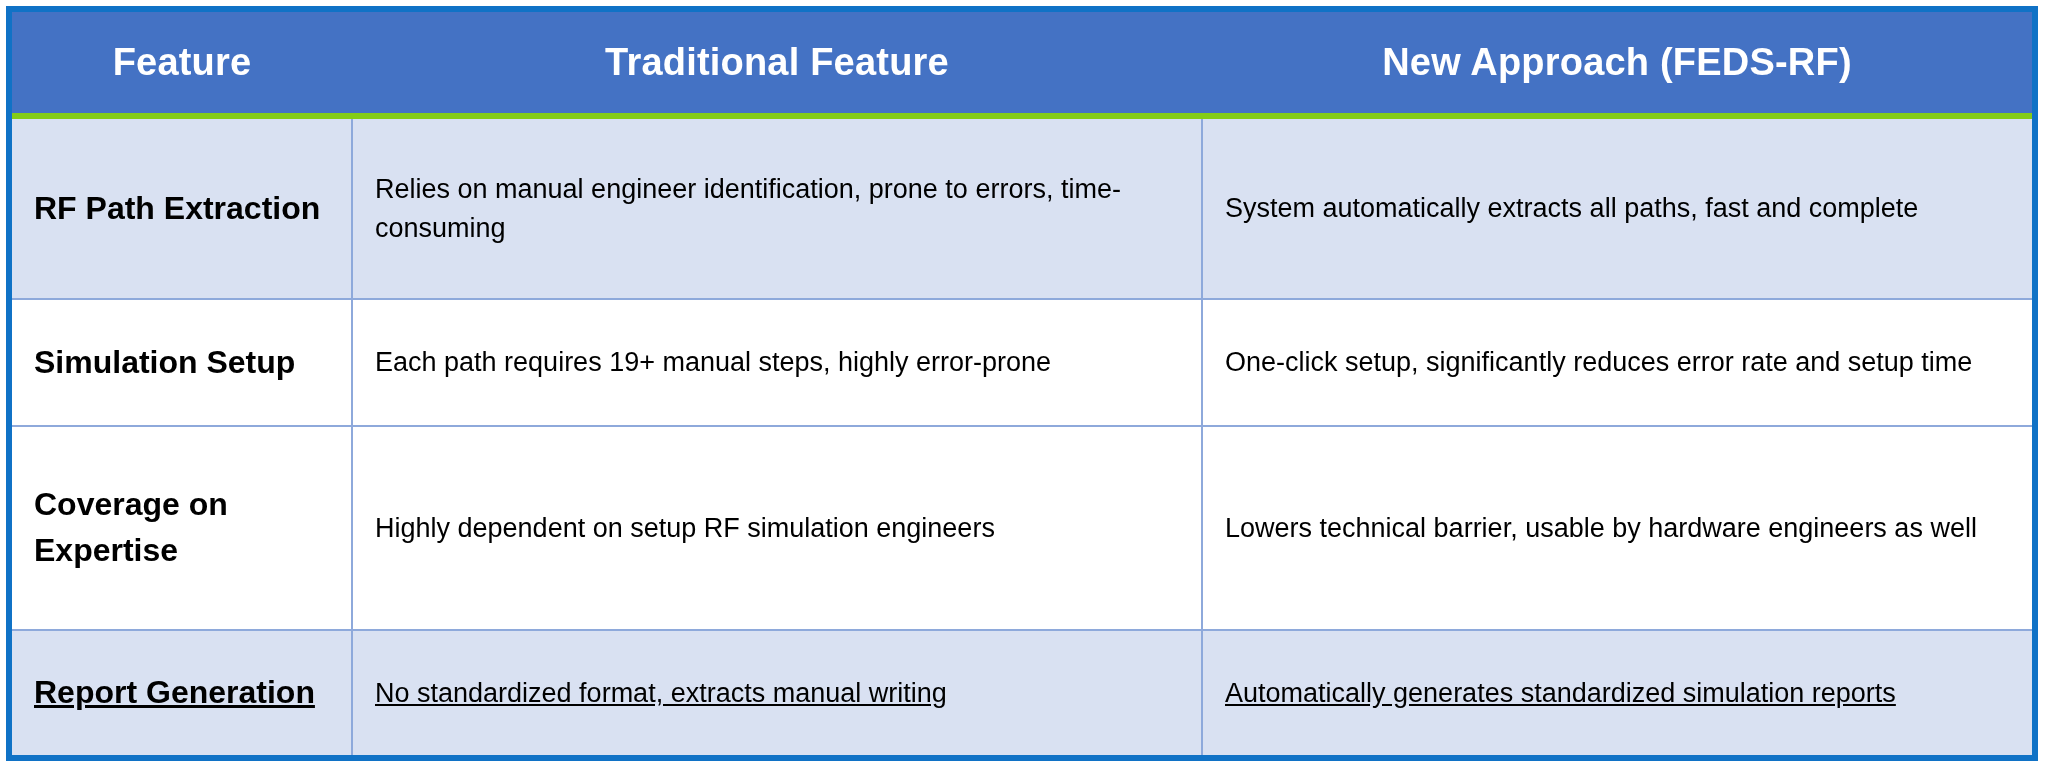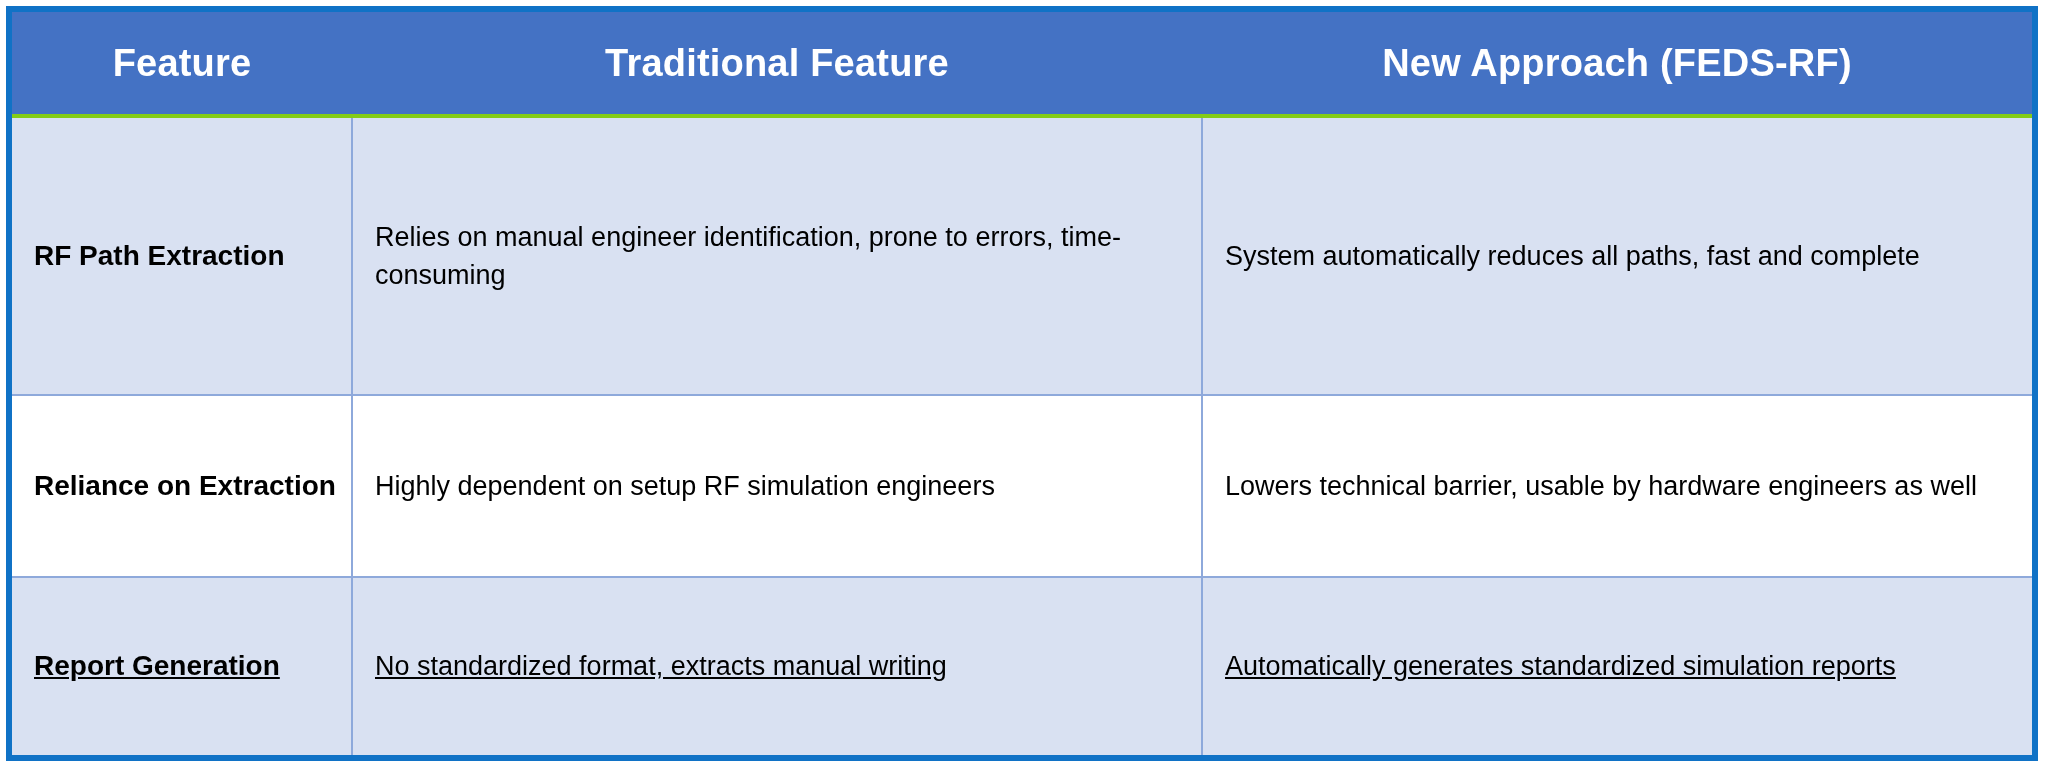--- a/index.html
+++ b/index.html
@@ -38,21 +38,21 @@
 
   thead th {
     background: #4472C4;
     color: #ffffff;
     font-size: 38px;
     font-weight: bold;
     text-align: center;
     vertical-align: middle;
     padding: 0 12px;
     border: none;
-    border-bottom: 4px solid #84cc16;
+    border-bottom: 6px solid #84cc16;
     letter-spacing: 0.2px;
   }
 
   
   tbody tr.row-shaded td { background: #D9E1F2; }
   tbody tr.row-plain  td { background: #FFFFFF; }
 
   tbody td {
     vertical-align: middle;
     border-top: 2px solid #8EA9DB;
@@ -61,21 +61,21 @@
     color: #000000;
     font-size: 27px;
     line-height: 1.42;
     padding: 14px 22px;
   }
 
   tbody td:last-child { border-right: none; }
 
   tbody td.cell-feature {
     font-weight: bold;
-    font-size: 28px;
+    font-size: 32px;
     padding-left: 22px;
     padding-right: 10px;
   }
 
   tbody td.cell-text {
     font-weight: normal;
   }
 
   tbody tr:first-child td { border-top: none; }
   tbody tr:last-child  td { border-bottom: none; text-decoration: underline; }
@@ -94,24 +94,29 @@
       <tr>
         <th>Feature</th>
         <th>Traditional Feature</th>
         <th>New Approach (FEDS-RF)</th>
       </tr>
     </thead>
     <tbody>
       <tr class="row-shaded">
         <td class="cell-feature">RF Path Extraction</td>
         <td class="cell-text">Relies on manual engineer identification, prone to errors, time-consuming</td>
-        <td class="cell-text">System automatically reduces all paths, fast and complete</td>
+        <td class="cell-text">System automatically extracts all paths, fast and complete</td>
       </tr>
       <tr class="row-plain">
-        <td class="cell-feature">Reliance on Extraction</td>
+        <td class="cell-feature">Simulation Setup</td>
+        <td class="cell-text">Each path requires 19+ manual steps, highly error-prone</td>
+        <td class="cell-text">One-click setup, significantly reduces error rate and setup time</td>
+      </tr>
+      <tr class="row-plain">
+        <td class="cell-feature">Coverage on Expertise</td>
         <td class="cell-text">Highly dependent on setup RF simulation engineers</td>
         <td class="cell-text">Lowers technical barrier, usable by hardware engineers as well</td>
       </tr>
       <tr class="row-shaded">
         <td class="cell-feature">Report Generation</td>
         <td class="cell-text">No standardized format, extracts manual writing</td>
         <td class="cell-text">Automatically generates standardized simulation reports</td>
       </tr>
     </tbody>
   </table>

